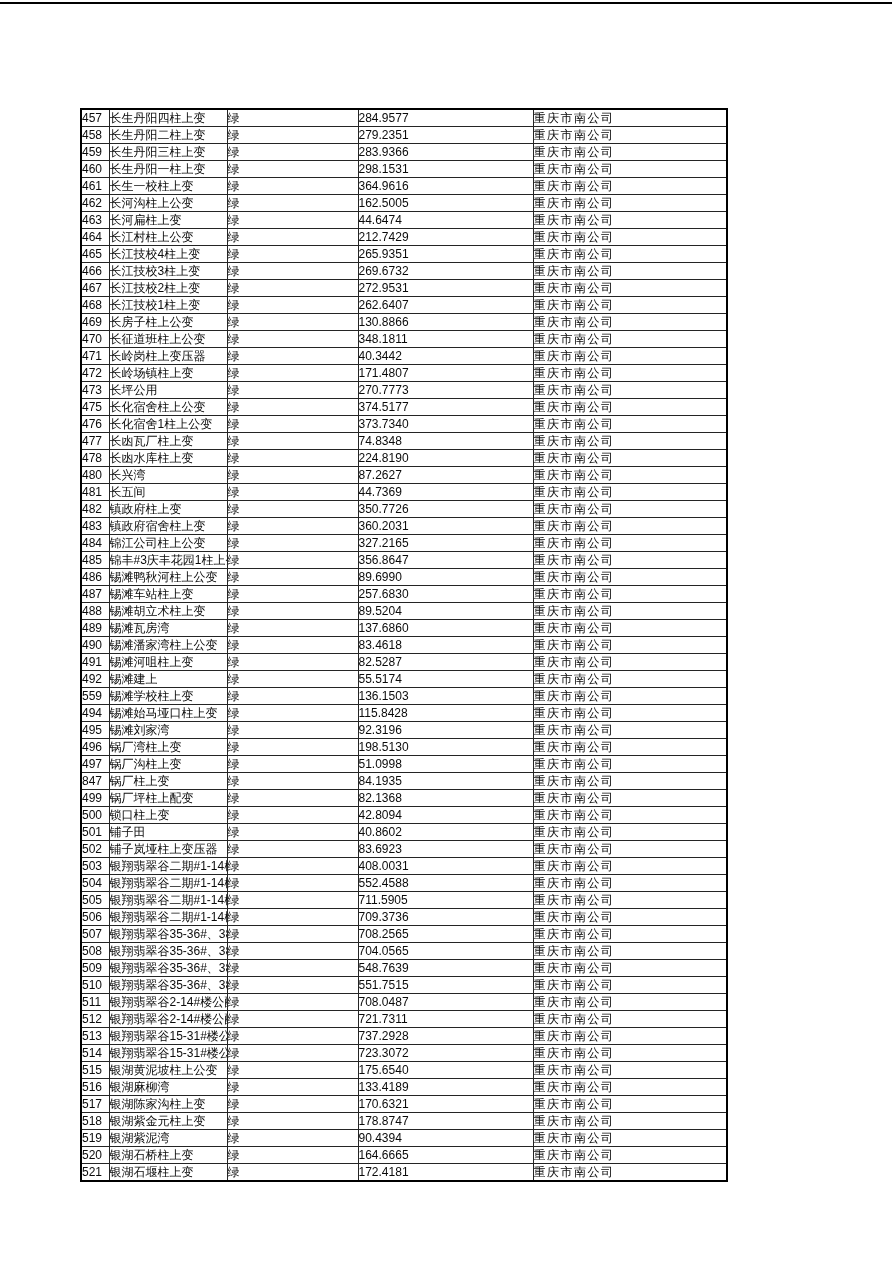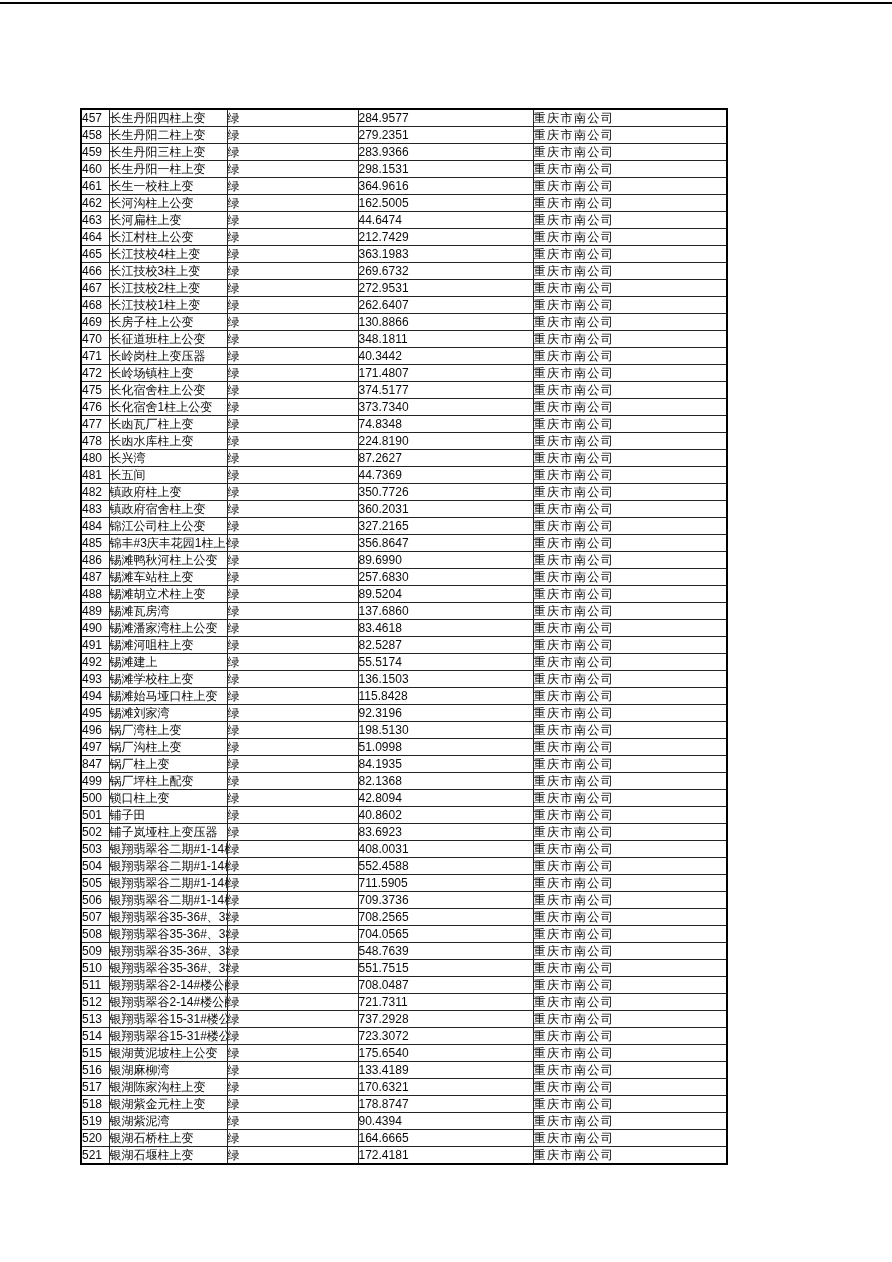--- a/index.html
+++ b/index.html
@@ -128,21 +128,21 @@
     <td class="c0">464</td>
     <td class="c1">长江村柱上公变</td>
     <td class="c2">绿</td>
     <td class="c3">212.7429</td>
     <td class="c4">重庆市南公司</td>
   </tr>
           <tr>
     <td class="c0">465</td>
     <td class="c1">长江技校4柱上变</td>
     <td class="c2">绿</td>
-    <td class="c3">363.1983</td>
+    <td class="c3">265.9351</td>
     <td class="c4">重庆市南公司</td>
   </tr>
           <tr>
     <td class="c0">466</td>
     <td class="c1">长江技校3柱上变</td>
     <td class="c2">绿</td>
     <td class="c3">269.6732</td>
     <td class="c4">重庆市南公司</td>
   </tr>
           <tr>
@@ -181,20 +181,27 @@
     <td class="c4">重庆市南公司</td>
   </tr>
           <tr>
     <td class="c0">472</td>
     <td class="c1">长岭场镇柱上变</td>
     <td class="c2">绿</td>
     <td class="c3">171.4807</td>
     <td class="c4">重庆市南公司</td>
   </tr>
           <tr>
+    <td class="c0">473</td>
+    <td class="c1">长坪公用</td>
+    <td class="c2">绿</td>
+    <td class="c3">270.7773</td>
+    <td class="c4">重庆市南公司</td>
+  </tr>
+          <tr>
     <td class="c0">475</td>
     <td class="c1">长化宿舍柱上公变</td>
     <td class="c2">绿</td>
     <td class="c3">374.5177</td>
     <td class="c4">重庆市南公司</td>
   </tr>
           <tr>
     <td class="c0">476</td>
     <td class="c1">长化宿舍1柱上公变</td>
     <td class="c2">绿</td>
@@ -300,21 +307,21 @@
     <td class="c4">重庆市南公司</td>
   </tr>
           <tr>
     <td class="c0">492</td>
     <td class="c1">锡滩建上</td>
     <td class="c2">绿</td>
     <td class="c3">55.5174</td>
     <td class="c4">重庆市南公司</td>
   </tr>
           <tr>
-    <td class="c0">493</td>
+    <td class="c0">559</td>
     <td class="c1">锡滩学校柱上变</td>
     <td class="c2">绿</td>
     <td class="c3">136.1503</td>
     <td class="c4">重庆市南公司</td>
   </tr>
           <tr>
     <td class="c0">494</td>
     <td class="c1">锡滩始马垭口柱上变</td>
     <td class="c2">绿</td>
     <td class="c3">115.8428</td>

